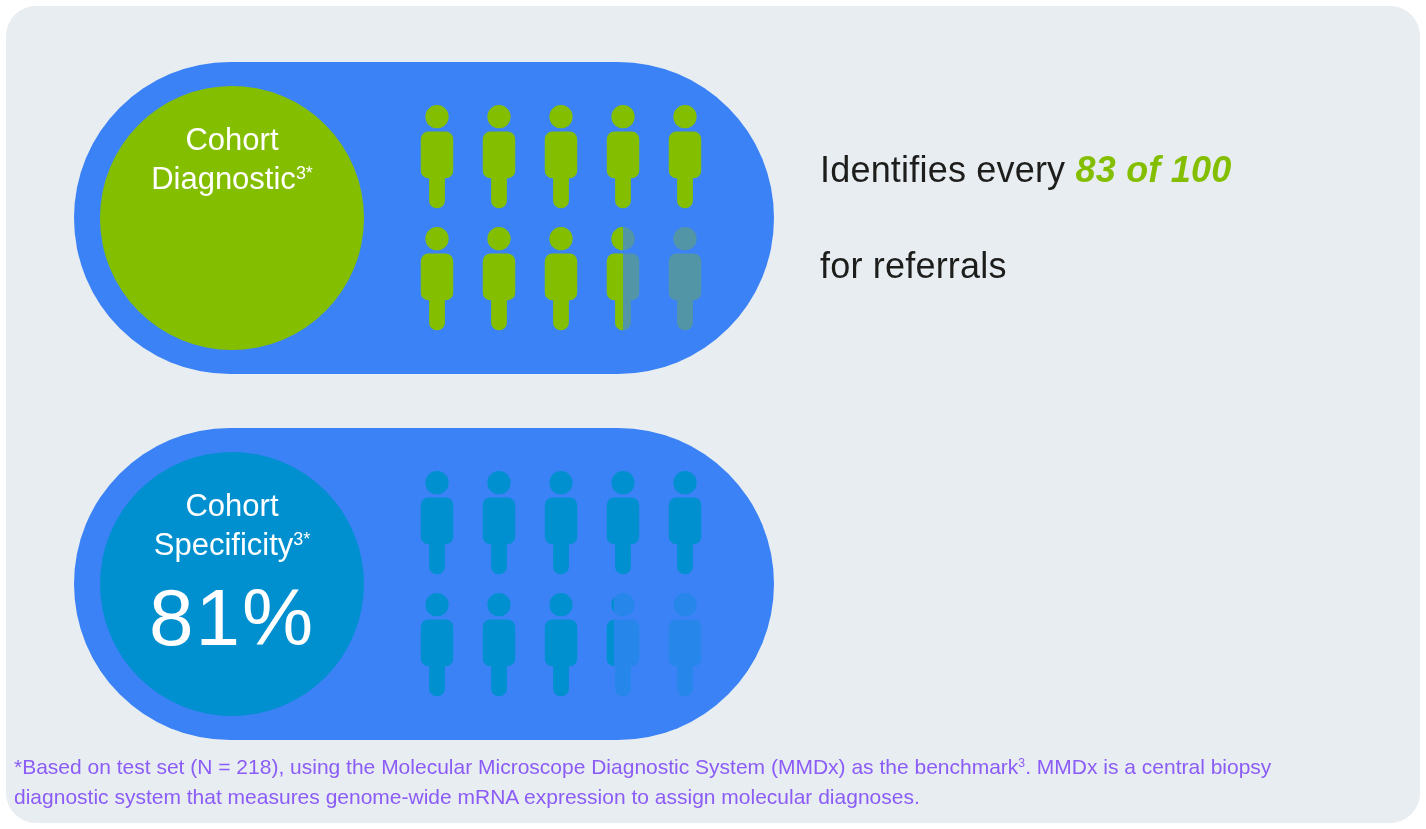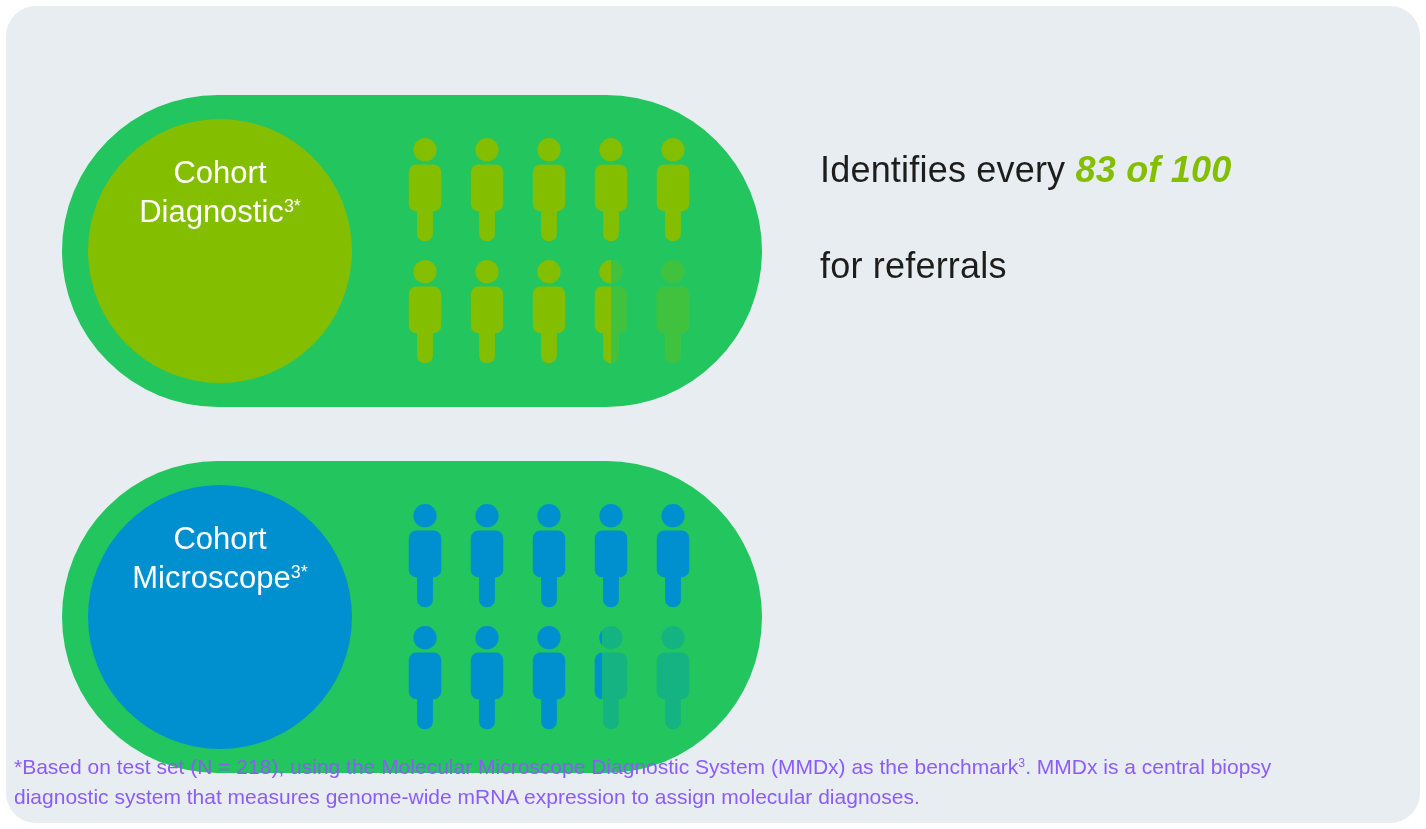--- a/index.html
+++ b/index.html
@@ -12,26 +12,25 @@
     position: relative;
     width: 1414px;
     height: 817px;
     margin: 6px;
     border-radius: 30px;
     background: #E8EDF2;
     overflow: hidden;
   }
   .pill {
     position: absolute;
-    left: 56px;               
+    left: 68px;               
     width: 700px;
     height: 312px;
-    background: #22c55e;
+    background: #3b82f6;
     border-radius: 156px;
-    margin-top: 33px;
   }
   #pill-0 { top: 56px; }
   #pill-1 { top: 422px; }
 
   .stat-circle {
     position: absolute;
     left: 26px;
     top: 50%;
     transform: translateY(-50%);
     width: 264px;
@@ -203,22 +202,23 @@
   <p class="statement" id="statement-0">
     <span>Identifies every </span><span class="hl" style="color: rgb(132, 190, 0);">83 of 100</span><br>
     <br>
     <span>for referrals</span>
   </p>
 
   <div class="pill" id="pill-1">
     <div class="stat-circle" style="background: rgb(0, 144, 208);">
       <div class="circle-label">
         <span>Cohort</span><br>
-        <span>Microscope</span><sup>3*</sup>
+        <span>Specificity</span><sup>3*</sup>
       </div>
+      <div class="circle-value">81%</div>
     </div>
     <div class="people-grid" style="grid-template-columns: repeat(5, 50px);">
         <div class="person">
           <svg class="psvg" viewBox="0 0 60 125" xmlns="http://www.w3.org/2000/svg">
             <circle cx="30" cy="14" r="14" fill="#0090D0"></circle>
             <rect x="10.5" y="32" width="39" height="56" rx="9" fill="#0090D0"></rect>
             <rect x="20.5" y="60" width="19" height="64" rx="9" fill="#0090D0"></rect>
           </svg>
         </div>
         <div class="person">

